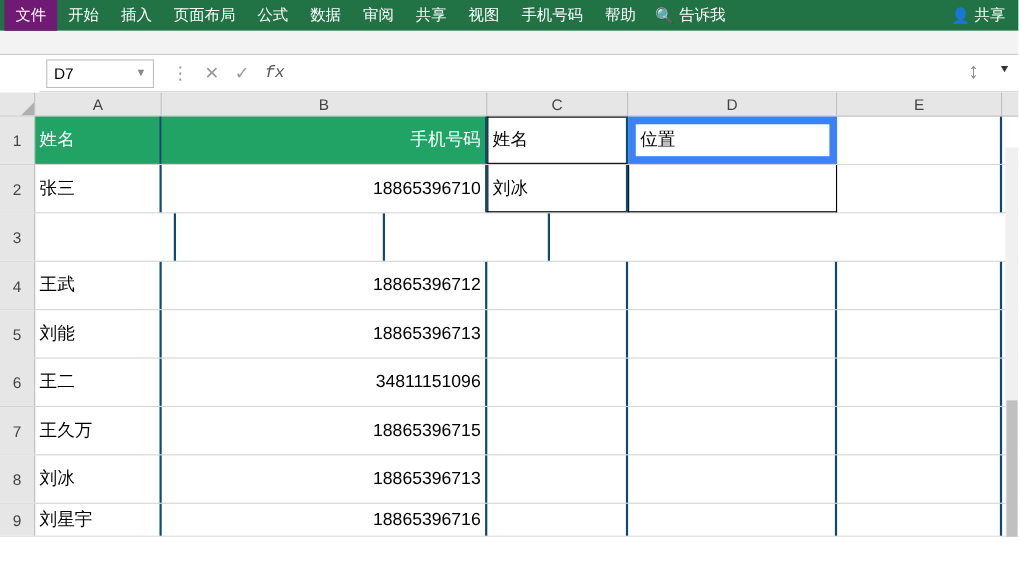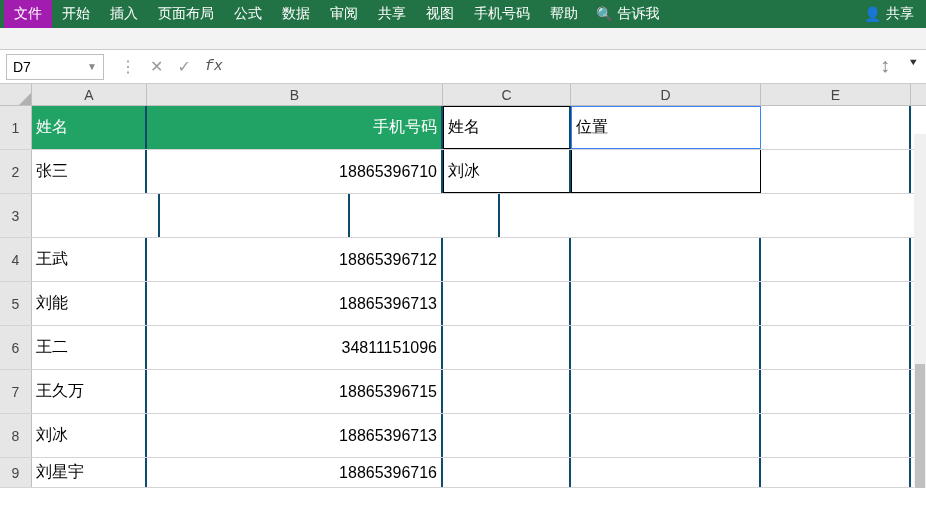--- a/index.html
+++ b/index.html
@@ -1,26 +1,26 @@
 <!DOCTYPE html>
 <html><head>
 <meta charset="utf-8">
 <style>
 * { margin: 0; padding: 0; box-sizing: border-box; font-family: "Microsoft YaHei", Arial, sans-serif; }
 body { background: #fff; overflow: hidden; width: 926px; height: 521px; }
 
 .ribbon { background: #217346; height: 28px; display: flex; align-items: center; color: #fff; font-size: 14px; padding: 0 4px; }
 .ribbon-tab { padding: 0 10px; cursor: pointer; height: 100%; display: flex; align-items: center; }
-.ribbon-tab:first-child { background: #a21caf; }
+.ribbon-tab:first-child { background: #701a75; }
 .ribbon-spacer { flex: 1; }
 .ribbon-action { padding: 0 8px; display: flex; align-items: center; gap: 4px; cursor: pointer; }
 
 .blank-bar { height: 22px; background: #f3f3f3; border-bottom: 1px solid #ccc; }
 
-.fbar { height: 34px; background: #fff; display: flex; align-items: center; border-bottom: 1px solid #ccc; padding: 2px 6px; gap: 8px; position: relative; }
+.fbar { height: 34px; background: #fff; display: flex; align-items: center; border-bottom: 1px solid #ccc; padding: 2px 6px; gap: 8px; position: relative; margin-left: 36px; }
 .name-box { width: 98px; height: 26px; border: 1px solid #bfbfbf; display: flex; align-items: center; justify-content: space-between; padding: 0 6px; font-size: 14px; }
 .name-box-dd { color: #888; font-size: 10px; }
 .fbar-ctrls { display: flex; align-items: center; gap: 14px; padding: 0 8px; }
 .fbtn { color: #999; cursor: pointer; }
 .fx { font-style: italic; font-family: Liberation Mono, monospace; color: #555; font-size: 15px; }
 .formula-input { flex: 1; height: 26px; border: none; outline: none; font-size: 14px; padding: 0 4px; }
 .resize-handle { position: absolute; right: 36px; top: 4px; color: #888; font-size: 20px; }
 .fbar-dd { position: absolute; right: 8px; top: 6px; color: #333; font-size: 12px; }
 
 .sheet { position: relative; overflow: hidden; }
@@ -97,21 +97,21 @@
     <div class="ch ch-D">D</div>
     <div class="ch ch-E">E</div>
   </div>
   <div class="rows">
 
     <div class="row">
       <div class="rh">1</div>
       <div class="cell c-A hdr-green">姓名</div>
       <div class="cell c-B hdr-green">手机号码</div>
       <div class="cell c-C" style="border-top:1px solid #000;border-left:1px solid #000;border-bottom:1px solid #000;justify-content:flex-start">姓名</div>
-      <div class="cell c-D" style="border:1px solid #3b82f6;justify-content:flex-start">位置</div>
+      <div class="cell c-D" style="border:7px solid #3b82f6;justify-content:flex-start">位置</div>
       <div class="cell c-E"></div>
     </div>
 
     <div class="row">
       <div class="rh">2</div>
       <div class="cell c-A">张三</div>
       <div class="cell c-B">18865396710</div>
       <div class="cell c-C" style="border-left:1px solid #000;border-bottom:1px solid #000;justify-content:flex-start">刘冰</div>
       <div class="cell c-D" style="border-left:1px solid #000;border-right:1px solid #000;border-bottom:1px solid #000"></div>
       <div class="cell c-E"></div>

